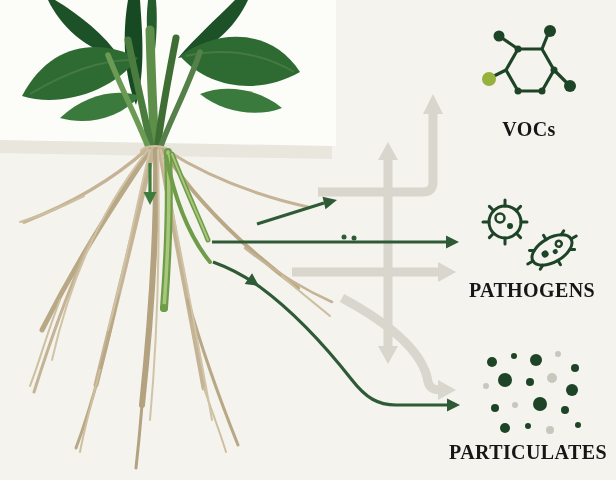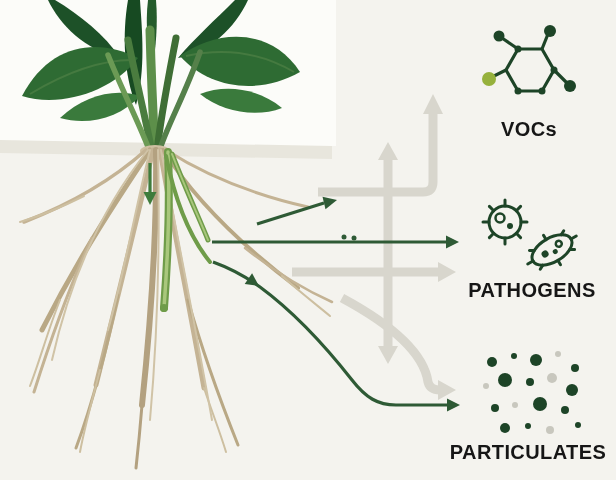--- a/index.html
+++ b/index.html
@@ -1,18 +1,18 @@
 <!DOCTYPE html>
 <html><head>
 <meta charset="utf-8">
 <style>
   html,body{margin:0;padding:0;background:#ffffff;}
   .stage{
     position:relative;width:616px;height:480px;overflow:hidden;
-    background:#f4f3ee;font-family:Liberation Sans, sans-serif;
+    background:#f4f3ee;font-family:Liberation Serif, serif;
   }
   .scene{position:absolute;left:0;top:0;width:616px;height:480px;}
   .target{position:absolute;}
   .target-icon{display:block;}
   .target-label{
     position:absolute;font-weight:bold;color:#161616;text-align:center;
     letter-spacing:0.4px;font-size:20px;width:180px;line-height:1.1;
   }
 </style>
 </head>

